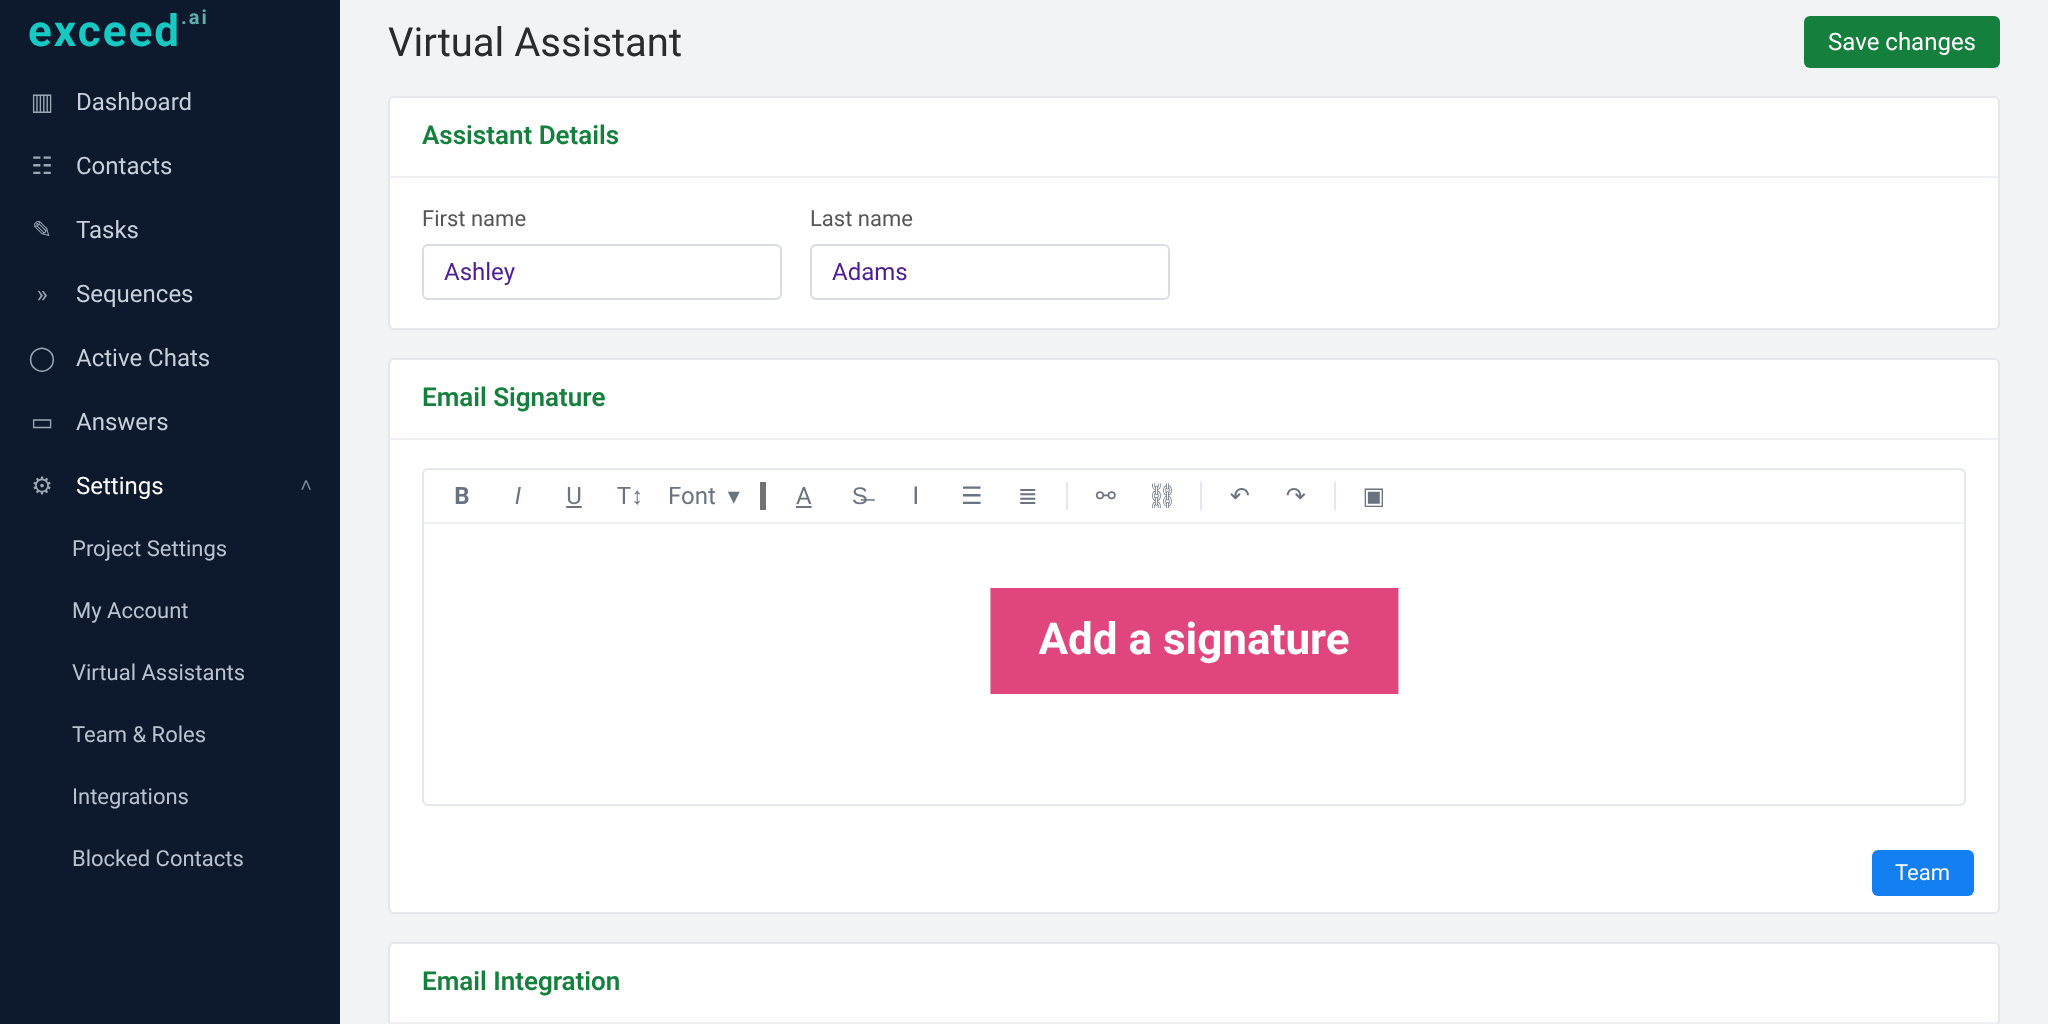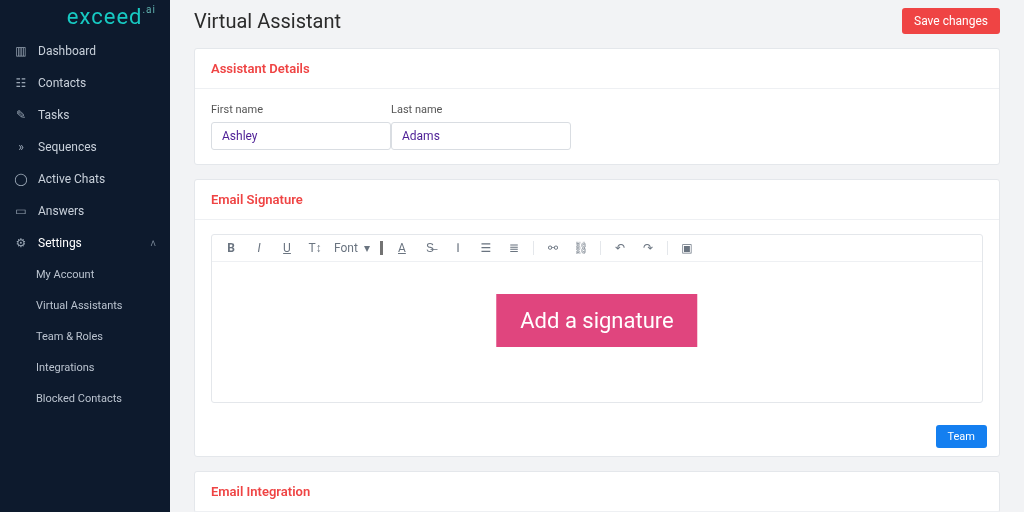--- a/index.html
+++ b/index.html
@@ -1,51 +1,51 @@
 <!DOCTYPE html>
 <html><head>
 <meta charset="utf-8">
 <style>
   * { box-sizing: border-box; margin: 0; padding: 0; font-family: -apple-system, BlinkMacSystemFont, "Segoe UI", Roboto, Arial, sans-serif; }
   html, body { width: 1024px; height: 512px; overflow: hidden; background: #f5f6f8; }
   .app { display: flex; width: 100%; height: 100%; }
 
   
   .sidebar { width: 170px; background: #0d1a2d; color: #c8d0da; display: flex; flex-direction: column; padding-top: 4px; }
-  .logo { padding: 0 14px 6px 14px; font-size: 22px; font-weight: 400; letter-spacing: 1px; color: #17c9c2; text-align: right; }
+  .logo { padding: 0 14px 6px 14px; font-size: 22px; font-weight: 700; letter-spacing: 1px; color: #17c9c2; }
   .logo .ai { font-size: 10px; vertical-align: top; color: #5fb0ad; }
   .nav { list-style: none; }
   .nav-item { display: flex; align-items: center; gap: 10px; padding: 9px 14px; font-size: 12px; color: #c8d0da; cursor: pointer; }
   .nav-item .ico { width: 14px; height: 14px; display: inline-flex; align-items: center; justify-content: center; font-size: 12px; color: #9aa7b5; }
   .nav-item.active { color: #fff; }
   .nav-item .chev { margin-left: auto; font-size: 10px; color: #7c8a9a; }
   .subnav { list-style: none; padding-left: 0; }
   .subnav-item { padding: 9px 14px 9px 36px; font-size: 11px; color: #bac3cf; cursor: pointer; }
 
   
   .main { flex: 1; background: #f2f3f5; padding: 8px 24px 20px 24px; overflow-y: auto; }
   .page-header { display: flex; align-items: center; justify-content: space-between; margin-bottom: 14px; }
   .page-title { font-size: 20px; font-weight: 400; color: #2b2b2b; }
-  .btn-primary { background: #ef4444; color: #fff; border: none; padding: 6px 12px; font-size: 12px; border-radius: 3px; cursor: pointer; }
+  .btn-primary { background: #15803d; color: #fff; border: none; padding: 6px 12px; font-size: 12px; border-radius: 3px; cursor: pointer; }
 
   .card { background: #fff; border: 1px solid #e4e7eb; border-radius: 3px; margin-bottom: 14px; }
-  .card-header { padding: 12px 16px; font-size: 13px; font-weight: 600; color: #ef4444; border-bottom: 1px solid #eef0f3; }
+  .card-header { padding: 12px 16px; font-size: 13px; font-weight: 600; color: #15803d; border-bottom: 1px solid #eef0f3; }
   .card-body { padding: 14px 16px; }
 
-  .field-row { display: flex; }
+  .field-row { display: flex; gap: 14px; }
   .field { display: flex; flex-direction: column; }
   .field label { font-size: 11px; color: #555; margin-bottom: 6px; }
   .field input { border: 1px solid #d9dde2; border-radius: 3px; padding: 6px 10px; font-size: 12px; width: 180px; color: #4c1d95; }
 
   .editor { border: 1px solid #e4e7eb; border-radius: 3px; }
   .toolbar { display: flex; align-items: center; gap: 10px; padding: 6px 10px; border-bottom: 1px solid #eef0f3; color: #6a7480; font-size: 12px; }
   .toolbar .tib { width: 18px; text-align: center; cursor: pointer; }
   .toolbar .font-sel { display: flex; align-items: center; gap: 6px; border-right: 3px solid #737373; padding-right: 10px; }
   .toolbar .sep { width: 1px; height: 14px; background: #e4e7eb; }
-  .editor-area { height: 140px; position: relative; }
+  .editor-area { height: 140px; position: relative; font-weight: bold; }
 
   .signature-callout {
     position: absolute; left: 50%; top: 32px; transform: translateX(-50%);
     background: #e0457e; color: #fff; font-size: 22px; padding: 14px 24px;
     pointer-events: none;
   }
 
   .card-footer { display: flex; justify-content: flex-end; padding: 8px 12px; }
   .btn-test { background: #147ff0; color: #fff; border: none; padding: 5px 12px; font-size: 11px; border-radius: 3px; cursor: pointer; }
 </style>
@@ -82,20 +82,21 @@
         <span class="ico">▭</span>
         <span>Answers</span>
       </li>
       <li class="nav-item active">
         <span class="ico">⚙</span>
         <span>Settings</span>
         <span class="chev">˄</span>
       </li>
     </ul>
     <ul class="subnav">
+      <li class="subnav-item"><span>Project Settings</span></li>
       <li class="subnav-item"><span>My Account</span></li>
       <li class="subnav-item"><span>Virtual Assistants</span></li>
       <li class="subnav-item"><span>Team &amp; Roles</span></li>
       <li class="subnav-item"><span>Integrations</span></li>
       <li class="subnav-item"><span>Blocked Contacts</span></li>
     </ul>
   </aside>
 
   <main class="main">
     <div class="page-header">

